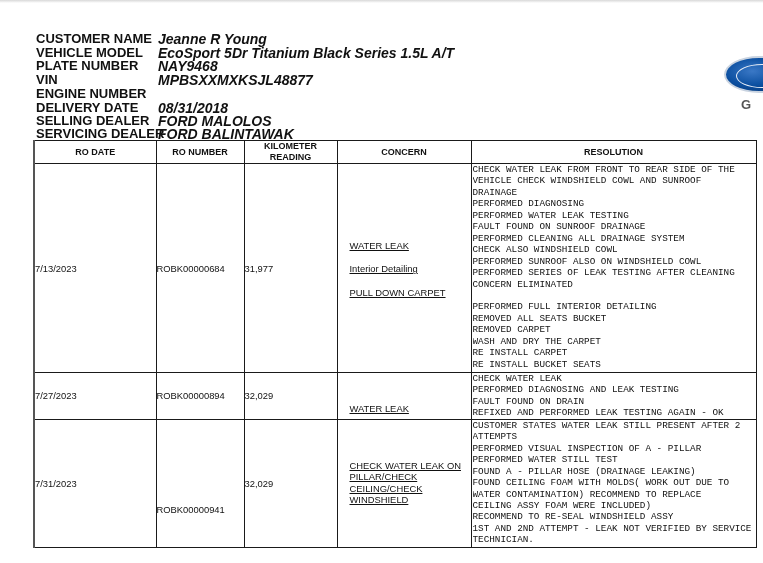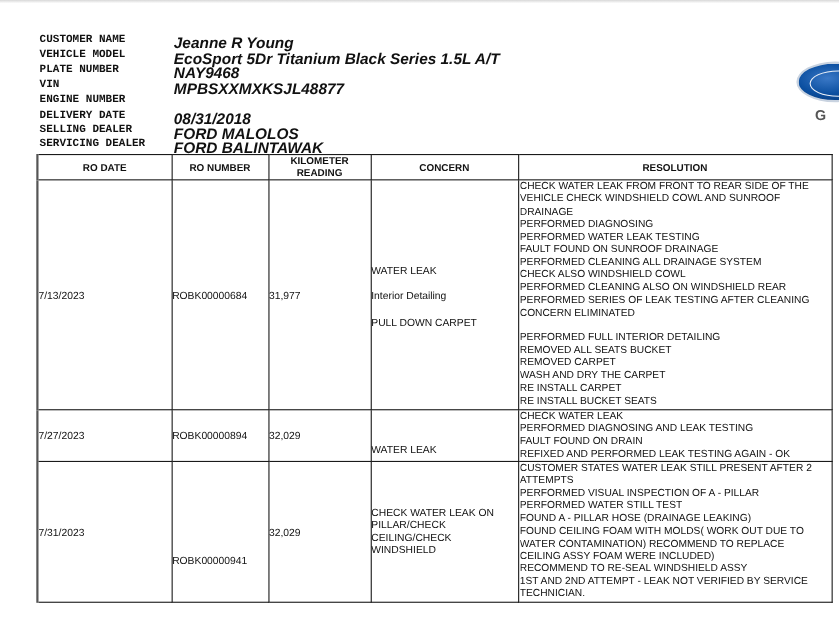--- a/index.html
+++ b/index.html
@@ -15,22 +15,22 @@
       position: absolute; left: 0; top: 0; width: 763px; height: 3px;
       background: linear-gradient(#d8d8d8, #ffffff);
     }
     .info {
       position: absolute; left: 36px; top: 31px;
     }
     .info-row {
       position: absolute; left: 0; height: 14px; white-space: nowrap;
     }
     .info-label {
-      position: absolute; left: 0; font-family: Liberation Mono, monospace;
-      font-weight: bold; font-size: 10px; letter-spacing: 0px; color: #111;
+      position: absolute; left: 0; font-family: Liberation Sans, sans-serif;
+      font-weight: bold; font-size: 13px; letter-spacing: 0px; color: #111;
     }
     .info-value {
       position: absolute; left: 122px; font-weight: bold; font-size: 14px; color: #111; font-style: italic;
     }
     .logo {
       position: absolute; left: 724px; top: 56px; width: 70px; height: 37px;
       border-radius: 50%;
       background: radial-gradient(ellipse at 40% 40%, #3a78c6 0%, #0b4fa0 50%, #07336e 100%);
       border: 2px solid #c9d3e0;
       box-sizing: border-box;
@@ -55,25 +55,26 @@
       font-size: 9.4px;
     }
     table.svc th {
       font-weight: bold; text-align: center; vertical-align: middle;
       height: 22px; line-height: 11px; font-size: 9px;
     }
     table.svc td.center {
       text-align: left; vertical-align: middle;
     }
     table.svc td.concern {
-      vertical-align: middle; padding-left: 0; line-height: 11.5px;
+      vertical-align: middle; padding-left: 12px; line-height: 11.5px; text-decoration: underline;
     }
     table.svc td.res {
       vertical-align: top; padding-left: 1px; line-height: 11.45px;
       font-size: 9.3px;
+      font-family: Liberation Mono, monospace;
     }
     .res-line { display: block; white-space: nowrap; overflow: hidden; }
     .res-gap { display: block; height: 11.45px; }
     .c-line { display: block; }
     .c-gap { display: block; height: 12px; }
     .left-edge { border-left: 2px solid #555 !important; }
   </style>
 </head>
 <body>
 
@@ -154,21 +155,21 @@
       </td>
       <td class="res">
         <span class="res-line">CHECK WATER LEAK FROM FRONT TO REAR SIDE OF THE</span>
         <span class="res-line">VEHICLE CHECK WINDSHIELD COWL AND SUNROOF</span>
         <span class="res-line">DRAINAGE</span>
         <span class="res-line">PERFORMED DIAGNOSING</span>
         <span class="res-line">PERFORMED WATER LEAK TESTING</span>
         <span class="res-line">FAULT FOUND ON SUNROOF DRAINAGE</span>
         <span class="res-line">PERFORMED CLEANING ALL DRAINAGE SYSTEM</span>
         <span class="res-line">CHECK ALSO WINDSHIELD COWL</span>
-        <span class="res-line">PERFORMED CLEANING ALSO ON WINDSHIELD REAR</span>
+        <span class="res-line">PERFORMED SUNROOF ALSO ON WINDSHIELD COWL</span>
         <span class="res-line">PERFORMED SERIES OF LEAK TESTING AFTER CLEANING</span>
         <span class="res-line">CONCERN ELIMINATED</span>
         <span class="res-gap"></span>
         <span class="res-line">PERFORMED FULL INTERIOR DETAILING</span>
         <span class="res-line">REMOVED ALL SEATS BUCKET</span>
         <span class="res-line">REMOVED CARPET</span>
         <span class="res-line">WASH AND DRY THE CARPET</span>
         <span class="res-line">RE INSTALL CARPET</span>
         <span class="res-line">RE INSTALL BUCKET SEATS</span>
       </td>

